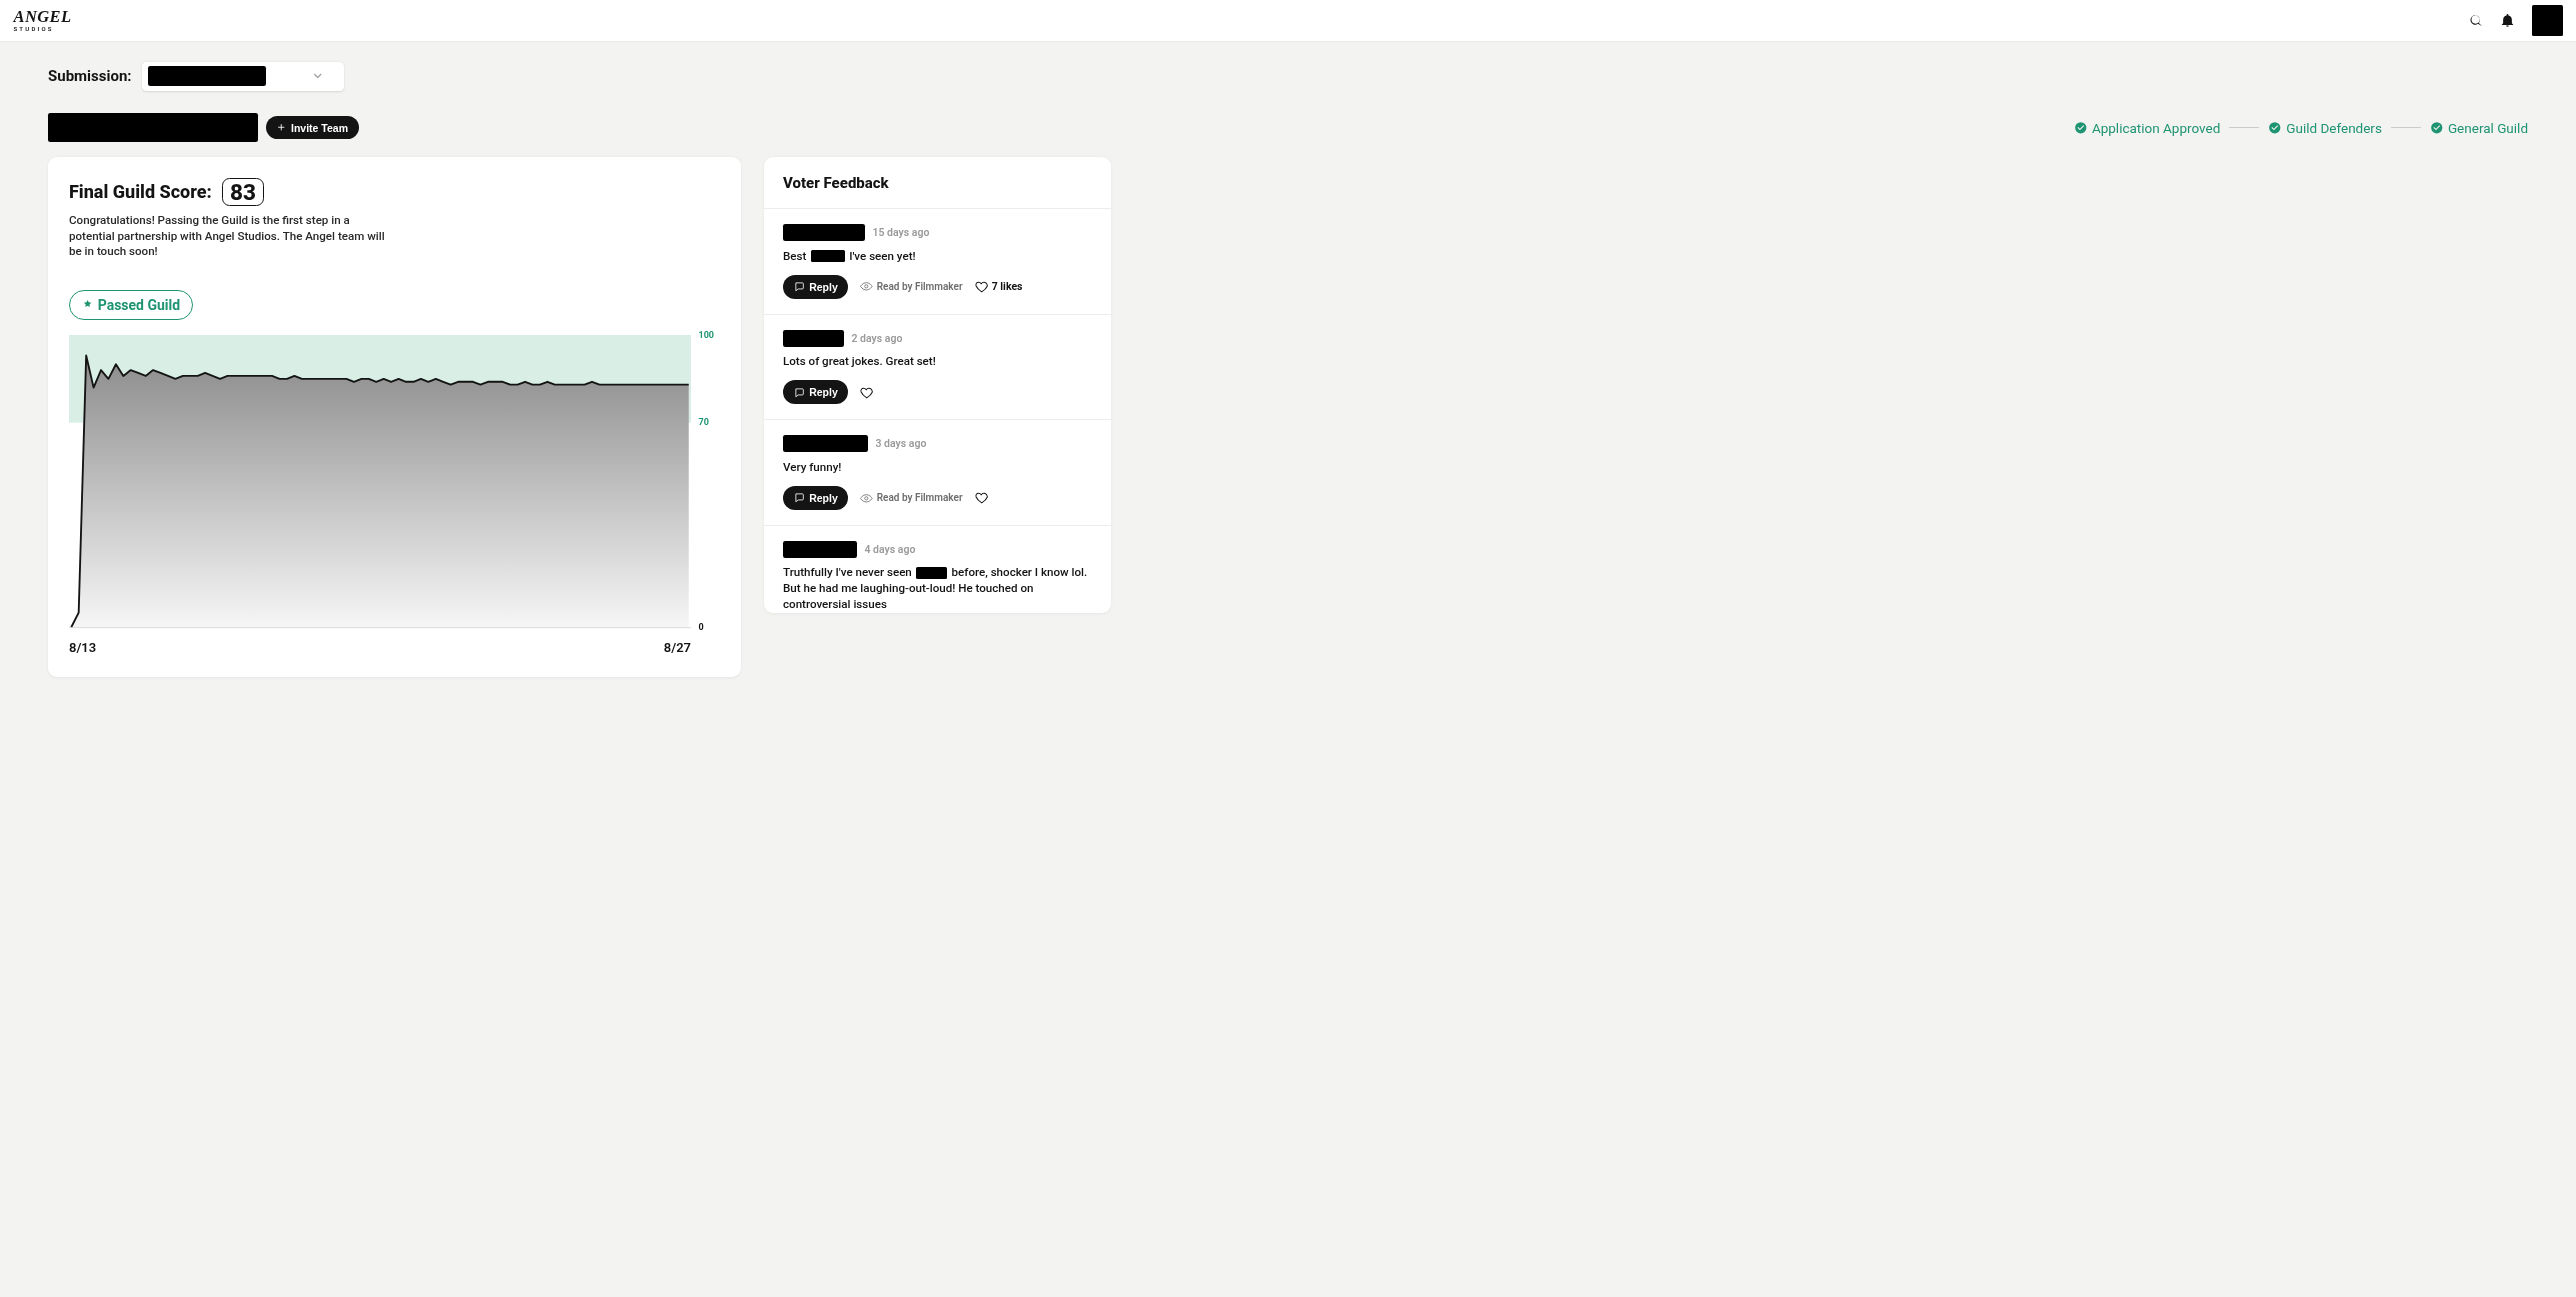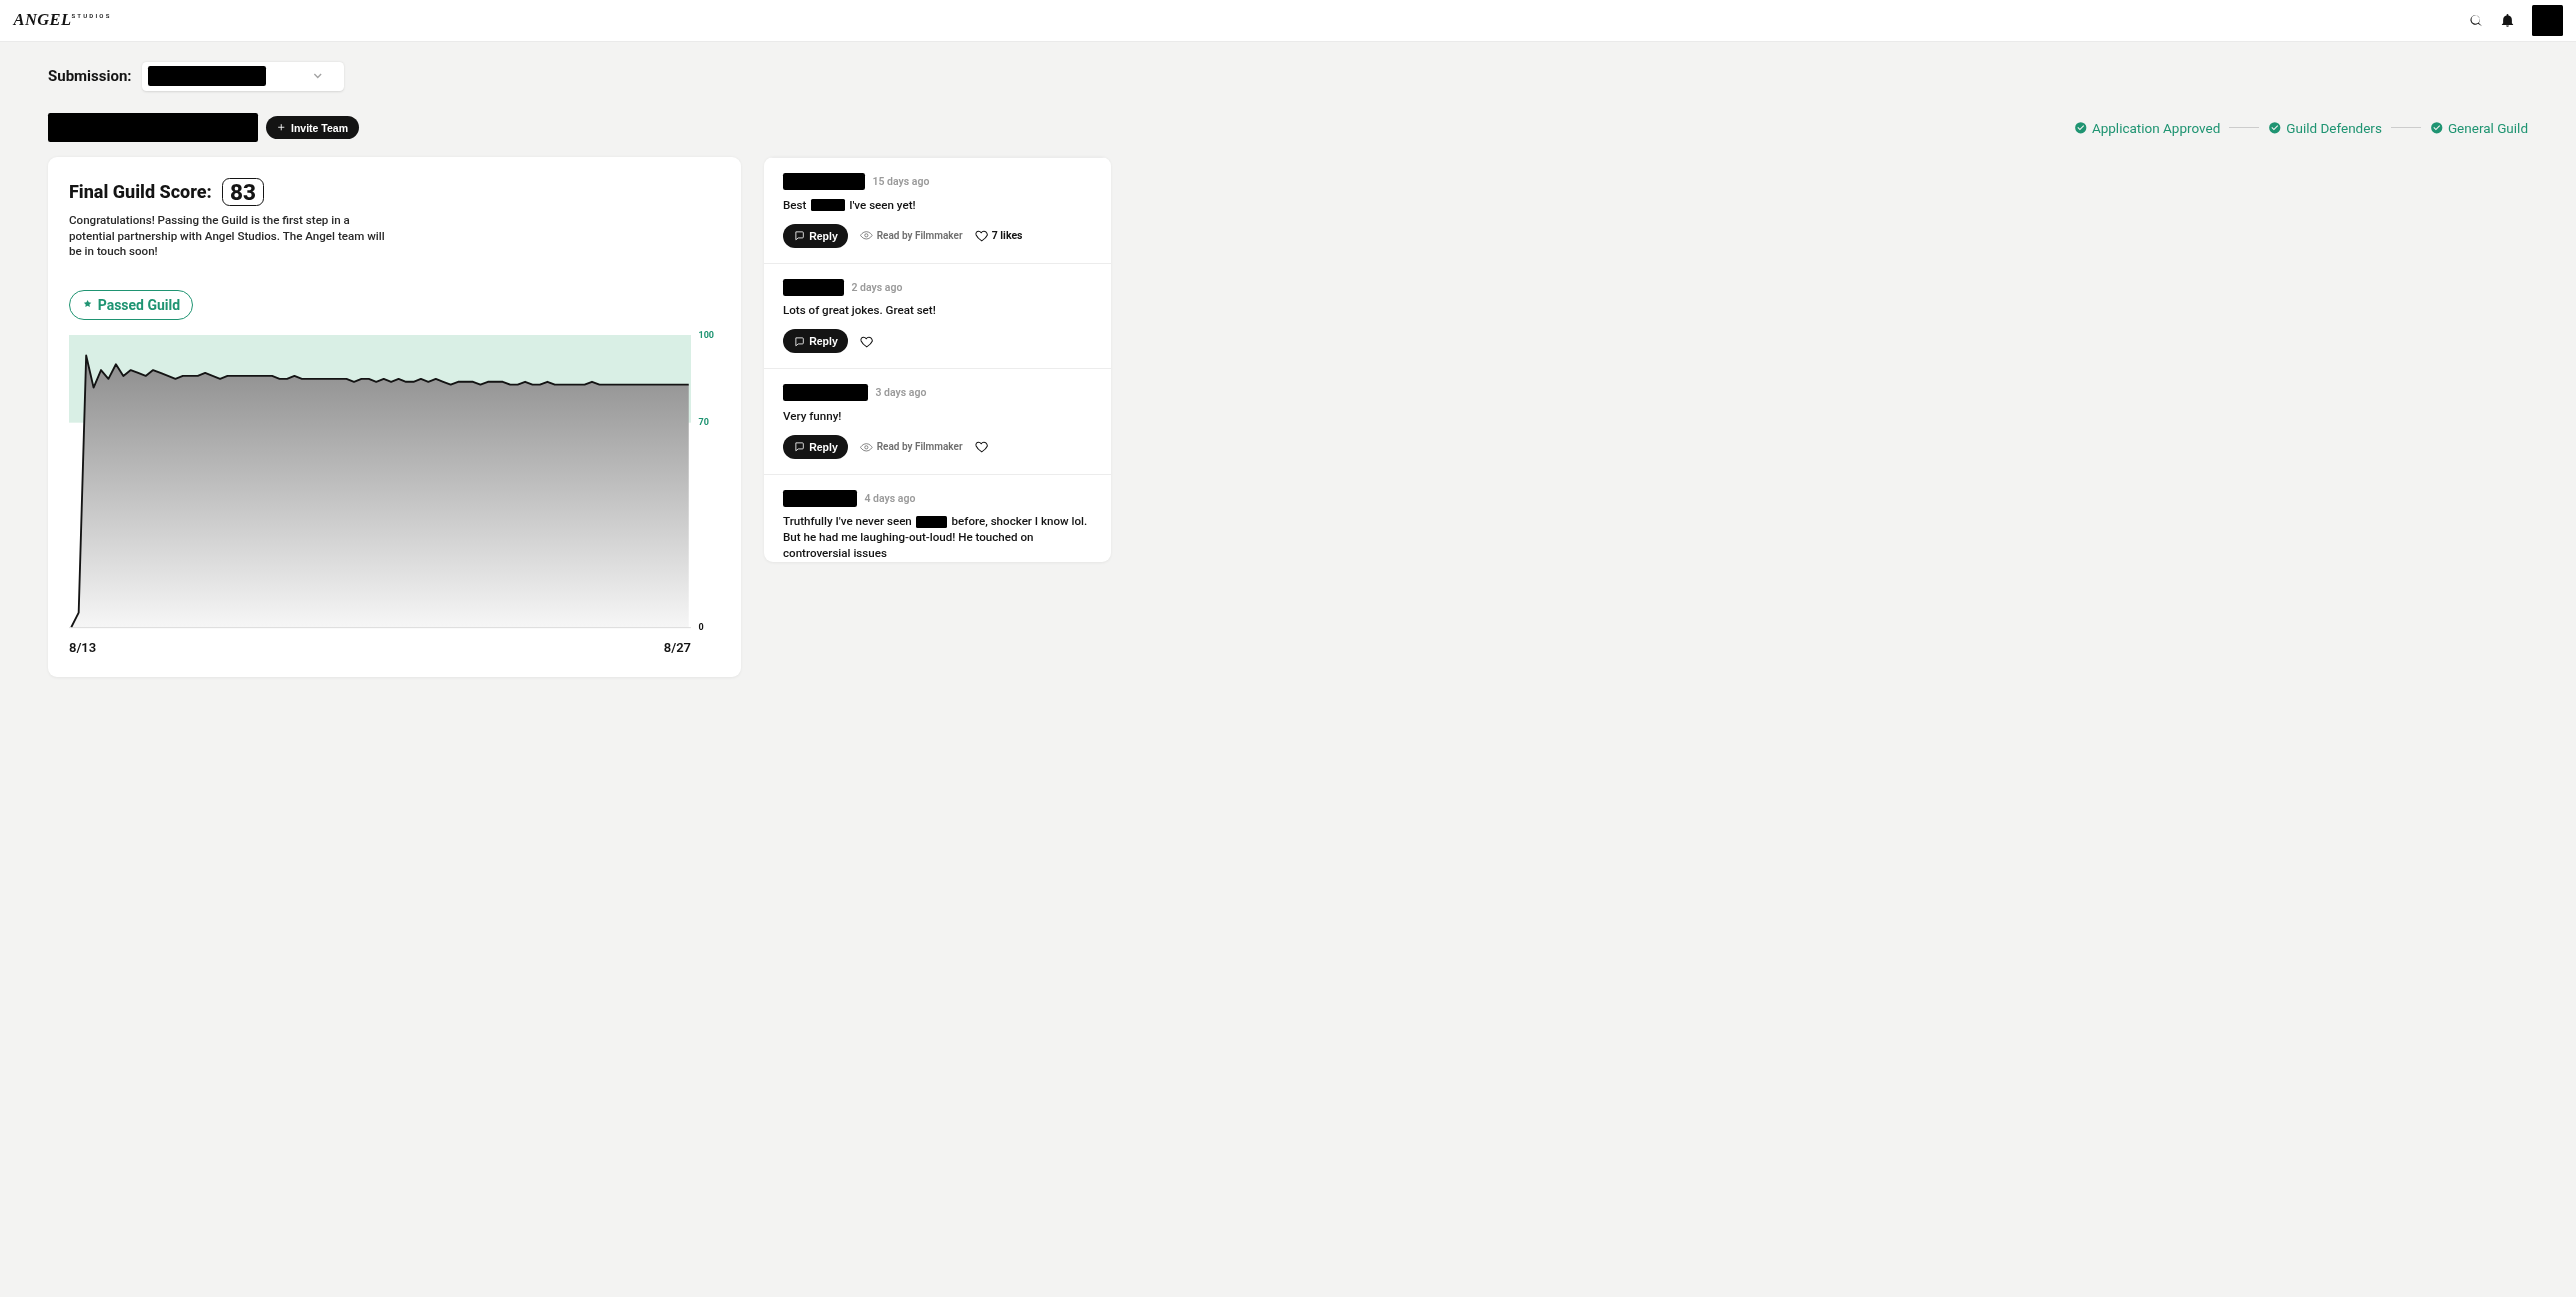--- a/index.html
+++ b/index.html
@@ -12,21 +12,21 @@
       display: flex;
       align-items: center;
       justify-content: space-between;
       background: #fff;
       height: 42px;
       padding: 0 13.5px 0 13.5px;
       border-bottom: 0.7px solid #eaeaea;
     }
     .logo {
       display: flex;
-      flex-direction: row;
+      flex-direction: column;
       line-height: 1;
       font-weight: 800;
       font-size: 16.5px;
       letter-spacing: 0.4px;
     }
     .logo-sub {
       font-size: 6px;
       font-weight: 600;
       letter-spacing: 2.2px;
       margin-top: 0.7px;
@@ -226,20 +226,21 @@
         </div>
         <div class="chart-axis-labels-y" id="y-labels" style="position: relative; width: 21px; height: 292px;">
             <span style="position: absolute; left: 0px; top: -5.2px;">100</span>
             <span style="position: absolute; left: 0px; top: 82px;">70</span>
             <span class="ylabel-last" style="position: absolute; left: 0px; top: 287px;">0</span>
           </div>
       </div>
     </div>
 
     <div class="feedback-panel">
+      <div class="feedback-header">Voter Feedback</div>
       <div class="feedback-scroll" id="feedback-list">
           <div class="comment">
             <div class="comment-head">
               <div class="cname-block" style="width: 82px;"></div>
               <span class="ctime">15 days ago</span>
             </div>
             <div class="ctext">Best <span class="redact" style="width: 34px;"></span> I've seen yet!</div>
             <div class="cactions">
               <button class="reply-btn">
                 <svg viewBox="0 0 24 24">

